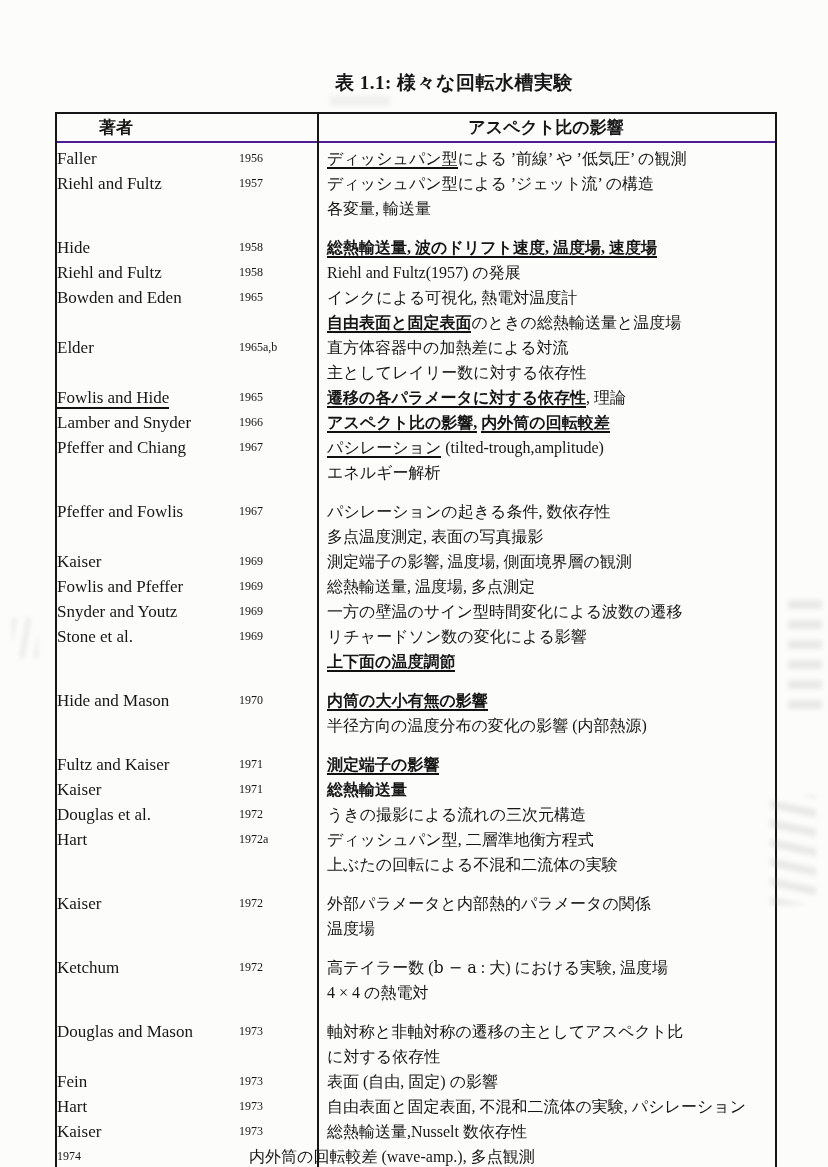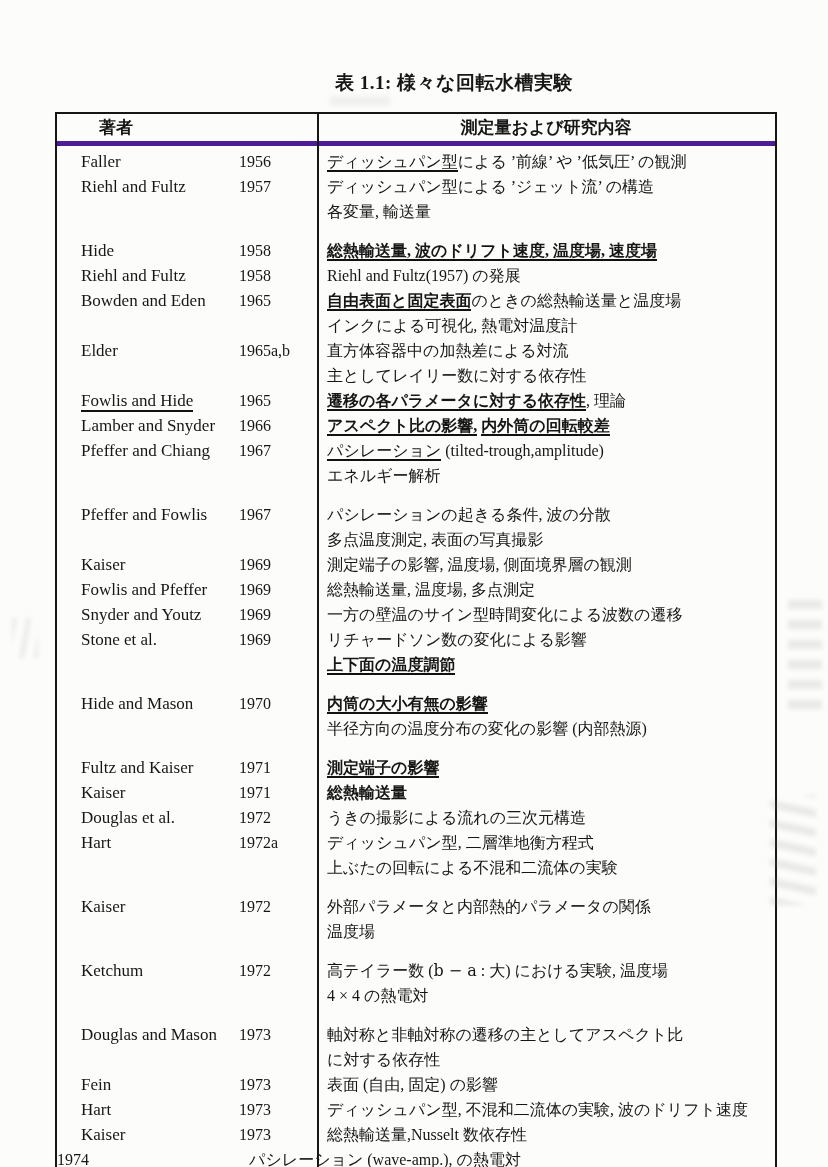--- a/index.html
+++ b/index.html
@@ -22,36 +22,36 @@
     position:absolute;left:55px;top:112px;width:718px;
     border:2px solid #161616;
     background:transparent;
   }
   .col-divider{
     position:absolute;top:0;bottom:0;left:260px;width:2px;
     background:#161616;
   }
   .thead{
     display:grid;grid-template-columns:260px 1fr;
-    border-bottom:5px solid #4c1d95;
+    border-bottom:2px solid #4c1d95;
     height:27px;line-height:27px;
     font-size:17px;font-weight:700;
   }
   .th-author{padding-left:42px;}
   .th-content{text-align:center;}
   .tbody{padding:3px 0 8px 0;}
   .entry{
     display:grid;grid-template-columns:182px 78px 1fr;
     align-items:start;
   }
   .entry.gap{margin-top:14px;}
   .cell-author{
-    padding-left:24px;font-size:17px;line-height:25px;white-space:nowrap;
-  }
-  .cell-year{font-size:16px;line-height:25px;white-space:nowrap;}
+    padding-left:0;font-size:17px;line-height:25px;white-space:nowrap;
+  }
+  .cell-year{font-size:12px;line-height:25px;white-space:nowrap;}
   .cell-desc{padding-left:10px;padding-right:20px;font-size:16px;}
   .line{line-height:25px;white-space:nowrap;}
   .ul{border-bottom:2px solid #111;}
   .bold{font-weight:700;}
   .math{font-family:"DejaVu Serif","Liberation Serif",serif;}
   
   .smudge{position:absolute;pointer-events:none;filter:blur(2px);opacity:.16;}
   .smudge-1{right:6px;top:600px;width:34px;height:120px;
     background:repeating-linear-gradient(#888 0 9px,transparent 9px 20px);}
   .smudge-2{right:12px;top:795px;width:46px;height:110px;
@@ -65,21 +65,21 @@
 
 <div class="page">
 
   <div class="page-title">表 1.1: 様々な回転水槽実験</div>
 
   <div class="doc-table">
     <div class="col-divider"></div>
 
     <div class="thead">
       <div class="th-author">著者</div>
-      <div class="th-content">測定量および研究内容</div>
+      <div class="th-content">アスペクト比の影響</div>
     </div>
 
     <div class="tbody">
     <div class="entry">
       <div class="cell-author"><span>Faller</span></div>
       <div class="cell-year">1956</div>
       <div class="cell-desc">
             <div class="line"><span class="ul">ディッシュパン型</span><span>による ’前線’ や ’低気圧’ の観測</span></div>
           </div>
     </div>
@@ -106,22 +106,22 @@
       <div class="cell-year">1958</div>
       <div class="cell-desc">
             <div class="line"><span>Riehl and Fultz(1957) の発展</span></div>
           </div>
     </div>
 
     <div class="entry">
       <div class="cell-author"><span>Bowden and Eden</span></div>
       <div class="cell-year">1965</div>
       <div class="cell-desc">
+            <div class="line"><span>インクによる可視化, 熱電対温度計</span></div>
             <div class="line"><span class="ul bold">自由表面と固定表面</span><span>のときの総熱輸送量と温度場</span></div>
-            <div class="line"><span>インクによる可視化, 熱電対温度計</span></div>
           </div>
     </div>
 
     <div class="entry">
       <div class="cell-author"><span>Elder</span></div>
       <div class="cell-year">1965a,b</div>
       <div class="cell-desc">
             <div class="line"><span>直方体容器中の加熱差による対流</span></div>
             <div class="line"><span>主としてレイリー数に対する依存性</span></div>
           </div>
@@ -149,21 +149,21 @@
       <div class="cell-desc">
             <div class="line"><span class="ul">パシレーション</span><span> (tilted-trough,amplitude)</span></div>
             <div class="line"><span>エネルギー解析</span></div>
           </div>
     </div>
 
     <div class="entry gap">
       <div class="cell-author"><span>Pfeffer and Fowlis</span></div>
       <div class="cell-year">1967</div>
       <div class="cell-desc">
-            <div class="line"><span>パシレーションの起きる条件, 波の分散</span></div>
+            <div class="line"><span>パシレーションの起きる条件, 数依存性</span></div>
             <div class="line"><span>多点温度測定, 表面の写真撮影</span></div>
           </div>
     </div>
 
     <div class="entry">
       <div class="cell-author"><span>Kaiser</span></div>
       <div class="cell-year">1969</div>
       <div class="cell-desc">
             <div class="line"><span>測定端子の影響, 温度場, 側面境界層の観測</span></div>
           </div>
@@ -268,36 +268,36 @@
       <div class="cell-year">1973</div>
       <div class="cell-desc">
             <div class="line"><span>表面 (自由, 固定) の影響</span></div>
           </div>
     </div>
 
     <div class="entry">
       <div class="cell-author"><span>Hart</span></div>
       <div class="cell-year">1973</div>
       <div class="cell-desc">
-            <div class="line"><span>ディッシュパン型, 不混和二流体の実験, 波のドリフト速度</span></div>
+            <div class="line"><span>自由表面と固定表面, 不混和二流体の実験, パシレーション</span></div>
           </div>
     </div>
 
     <div class="entry">
       <div class="cell-author"><span>Kaiser</span></div>
       <div class="cell-year">1973</div>
       <div class="cell-desc">
             <div class="line"><span>総熱輸送量,Nusselt 数依存性</span></div>
           </div>
     </div>
 
     <div class="entry">
       <div class="cell-year">1974</div>
       <div class="cell-desc">
-            <div class="line"><span>パシレーション (wave-amp.), の熱電対</span></div>
+            <div class="line"><span>内外筒の回転較差 (wave-amp.), 多点観測</span></div>
             <div class="line"><span>エネルギー解析, 波数解析</span></div>
           </div>
     </div>
   </div>
   </div>
 
   <div class="smudge smudge-1"></div>
   <div class="smudge smudge-2"></div>
   <div class="smudge smudge-3"></div>
   <div class="smudge smudge-4"></div>

